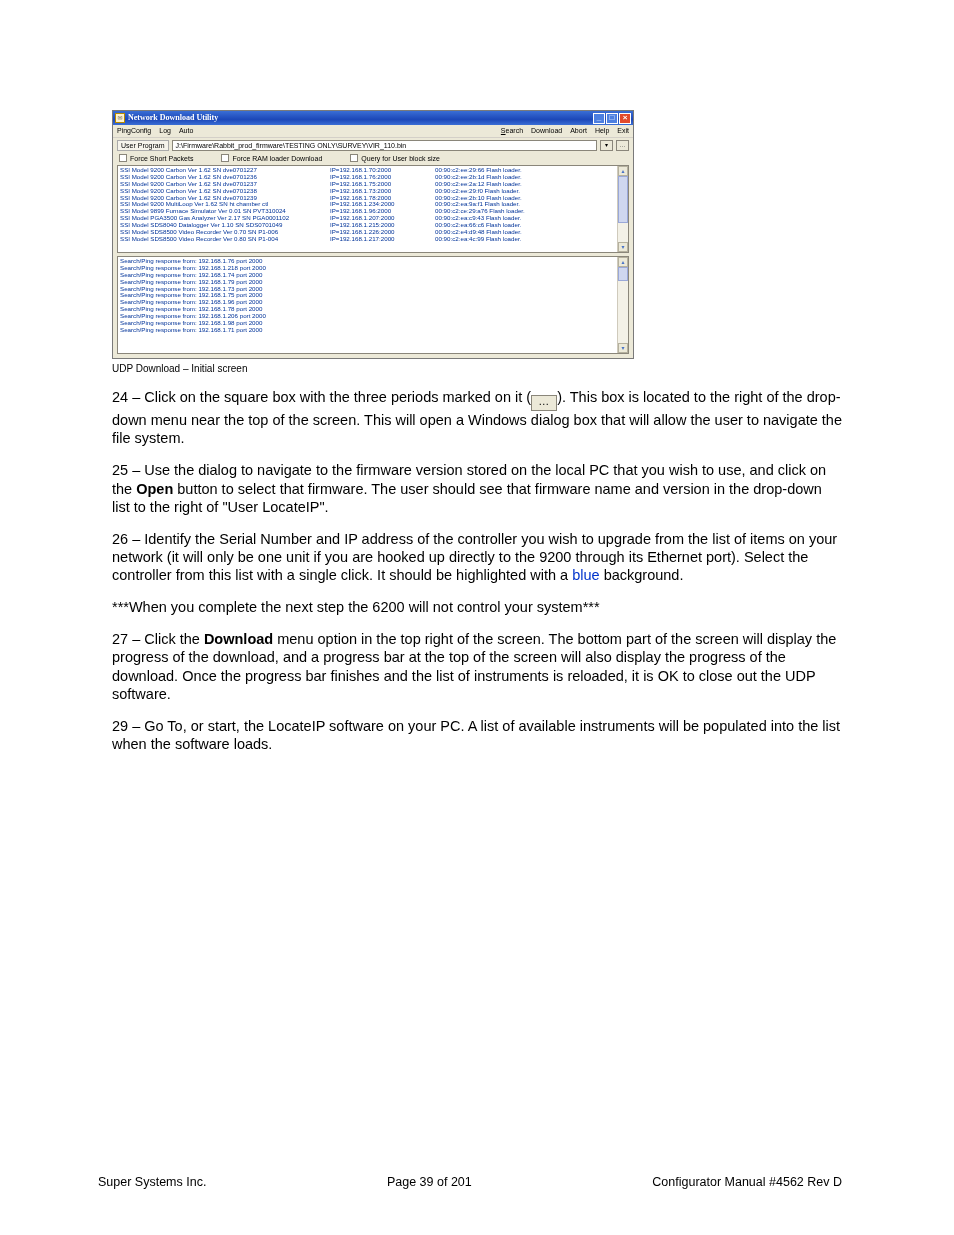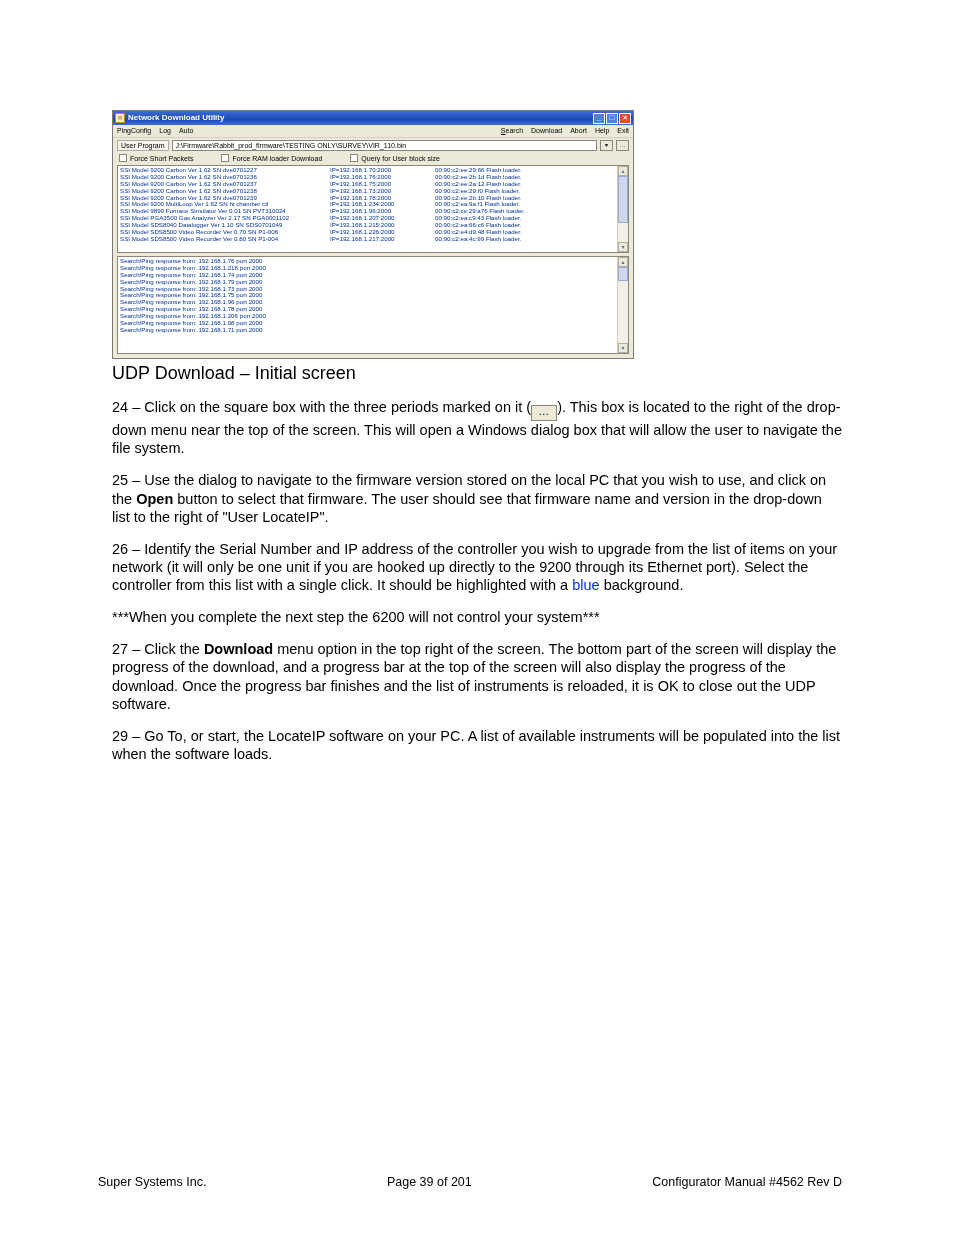--- a/index.html
+++ b/index.html
@@ -36,21 +36,21 @@
   }
   .tb-icon {
     width: 10px; height: 10px;
     background: #fff3d0;
     border: 1px solid #b88b00;
     margin-right: 3px;
     box-sizing: border-box;
     display: flex; align-items: center; justify-content: center;
     font-size: 6px; color: #555;
   }
-  .tb-title { font-weight: bold; font-size: 8px; flex: none; }
+  .tb-title { font-weight: bold; font-size: 8px; flex: none; font-family: Liberation Serif, serif; }
   .tb-spacer { flex: 1; }
   .winbtns { display: flex; gap: 1px; }
   .winbtn {
     width: 12px; height: 11px;
     border: 1px solid #fff;
     box-sizing: border-box;
     display: flex; align-items: center; justify-content: center;
     font-size: 8px; font-weight: bold;
   }
   .winbtn.min { background: #4d7fe0; color: #fff; }
@@ -147,21 +147,21 @@
     white-space: pre;
     overflow: hidden;
   }
   .list-rows .row { display: flex; }
   .list-rows .c1 { width: 210px; overflow: hidden; }
   .list-rows .c2 { width: 105px; overflow: hidden; }
   .list-rows .c3 { flex: 1; overflow: hidden; }
   .log-rows .row { }
   
   .caption {
-    font-size: 18px;
+    font-size: 10px;
     margin: 4px 0 14px 0;
   }
   .para {
     font-size: 14.5px;
     line-height: 1.25;
     margin: 4px 0 14px 0;
   }
   .blue { color: #0033cc; text-align: right; }
   .ellipsis-btn {
     display: inline-flex;

